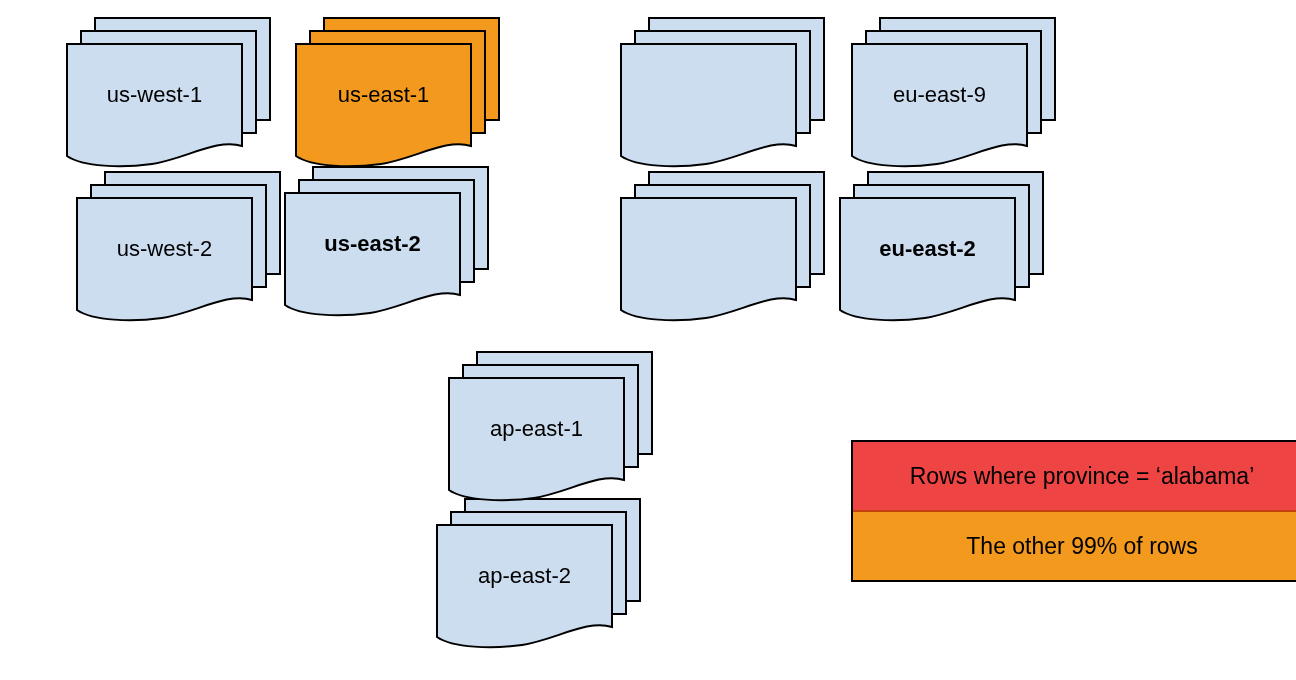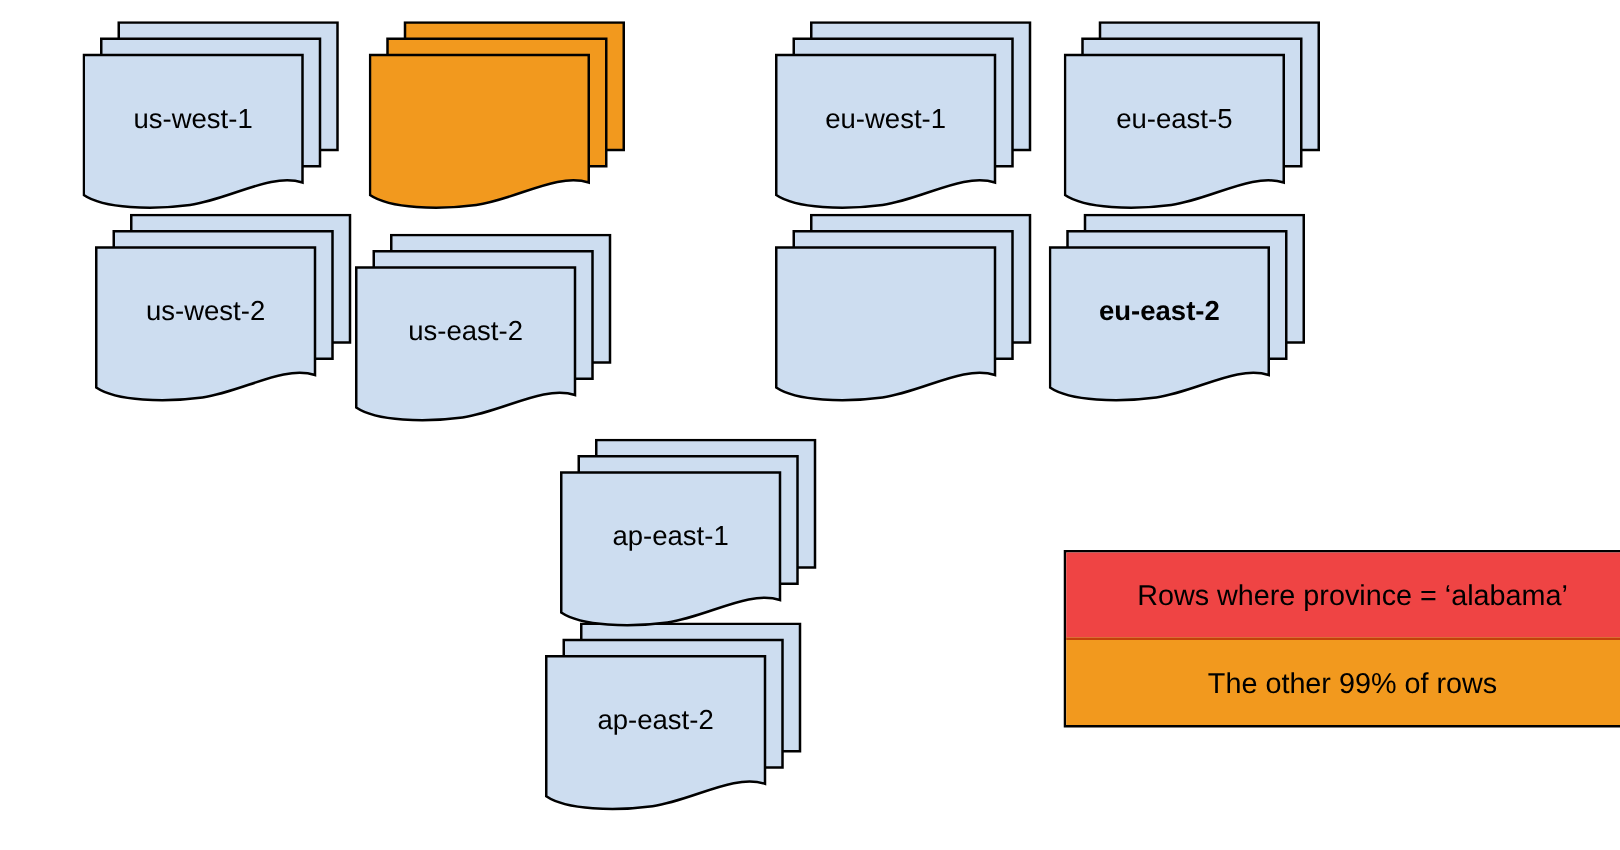--- a/index.html
+++ b/index.html
@@ -78,46 +78,46 @@
           <path d="M1 27 L176 27 L176 129 C151 121 119 142 86 147 C56 151 17 150 1 139 Z" fill="#cdddf0" stroke="#000000" stroke-width="2"></path>
         </svg>
         <div class="stack-label">us-west-1</div>
       </div>
       <div class="stack" style="left: 247px; top: 17px; z-index: 9;">
         <svg viewBox="0 0 206 172" width="206" height="172">
           <rect x="29" y="1" width="175" height="102" fill="#f2991e" stroke="#000000" stroke-width="2"></rect>
           <rect x="15" y="14" width="175" height="102" fill="#f2991e" stroke="#000000" stroke-width="2"></rect>
           <path d="M1 27 L176 27 L176 129 C151 121 119 142 86 147 C56 151 17 150 1 139 Z" fill="#f2991e" stroke="#000000" stroke-width="2"></path>
         </svg>
+        <div class="stack-label">us-east-1</div>
       </div>
       <div class="stack" style="left: 572px; top: 17px; z-index: 8;">
         <svg viewBox="0 0 206 172" width="206" height="172">
           <rect x="29" y="1" width="175" height="102" fill="#cdddf0" stroke="#000000" stroke-width="2"></rect>
           <rect x="15" y="14" width="175" height="102" fill="#cdddf0" stroke="#000000" stroke-width="2"></rect>
           <path d="M1 27 L176 27 L176 129 C151 121 119 142 86 147 C56 151 17 150 1 139 Z" fill="#cdddf0" stroke="#000000" stroke-width="2"></path>
         </svg>
-        <div class="stack-label">eu-west-1</div>
       </div>
       <div class="stack" style="left: 803px; top: 17px; z-index: 7;">
         <svg viewBox="0 0 206 172" width="206" height="172">
           <rect x="29" y="1" width="175" height="102" fill="#cdddf0" stroke="#000000" stroke-width="2"></rect>
           <rect x="15" y="14" width="175" height="102" fill="#cdddf0" stroke="#000000" stroke-width="2"></rect>
           <path d="M1 27 L176 27 L176 129 C151 121 119 142 86 147 C56 151 17 150 1 139 Z" fill="#cdddf0" stroke="#000000" stroke-width="2"></path>
         </svg>
-        <div class="stack-label">eu-east-5</div>
+        <div class="stack-label">eu-east-9</div>
       </div>
       <div class="stack" style="left: 28px; top: 171px; z-index: 6;">
         <svg viewBox="0 0 206 172" width="206" height="172">
           <rect x="29" y="1" width="175" height="102" fill="#cdddf0" stroke="#000000" stroke-width="2"></rect>
           <rect x="15" y="14" width="175" height="102" fill="#cdddf0" stroke="#000000" stroke-width="2"></rect>
           <path d="M1 27 L176 27 L176 129 C151 121 119 142 86 147 C56 151 17 150 1 139 Z" fill="#cdddf0" stroke="#000000" stroke-width="2"></path>
         </svg>
         <div class="stack-label">us-west-2</div>
       </div>
-      <div class="stack" style="left: 236px; top: 187px; z-index: 5;">
+      <div class="stack" style="left: 236px; top: 166px; z-index: 5; font-weight: bold;">
         <svg viewBox="0 0 206 172" width="206" height="172">
           <rect x="29" y="1" width="175" height="102" fill="#cdddf0" stroke="#000000" stroke-width="2"></rect>
           <rect x="15" y="14" width="175" height="102" fill="#cdddf0" stroke="#000000" stroke-width="2"></rect>
           <path d="M1 27 L176 27 L176 129 C151 121 119 142 86 147 C56 151 17 150 1 139 Z" fill="#cdddf0" stroke="#000000" stroke-width="2"></path>
         </svg>
         <div class="stack-label">us-east-2</div>
       </div>
       <div class="stack" style="left: 572px; top: 171px; z-index: 4;">
         <svg viewBox="0 0 206 172" width="206" height="172">
           <rect x="29" y="1" width="175" height="102" fill="#cdddf0" stroke="#000000" stroke-width="2"></rect>

